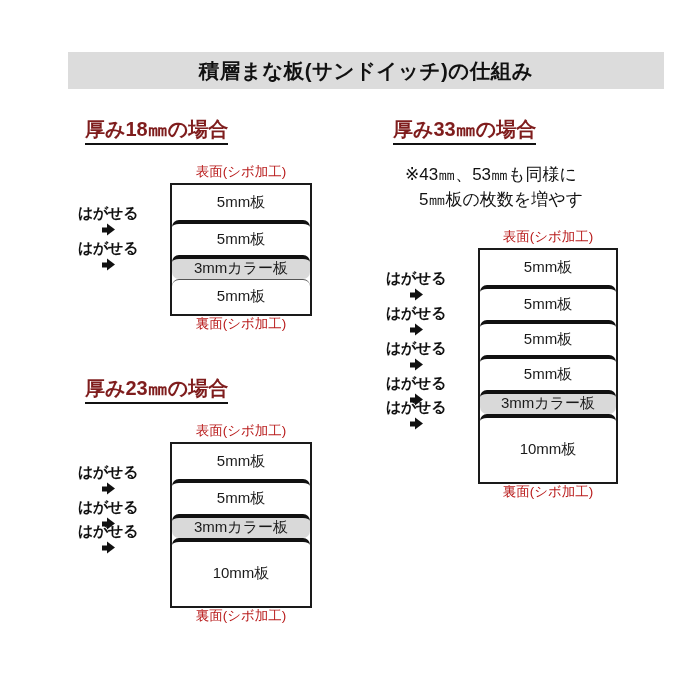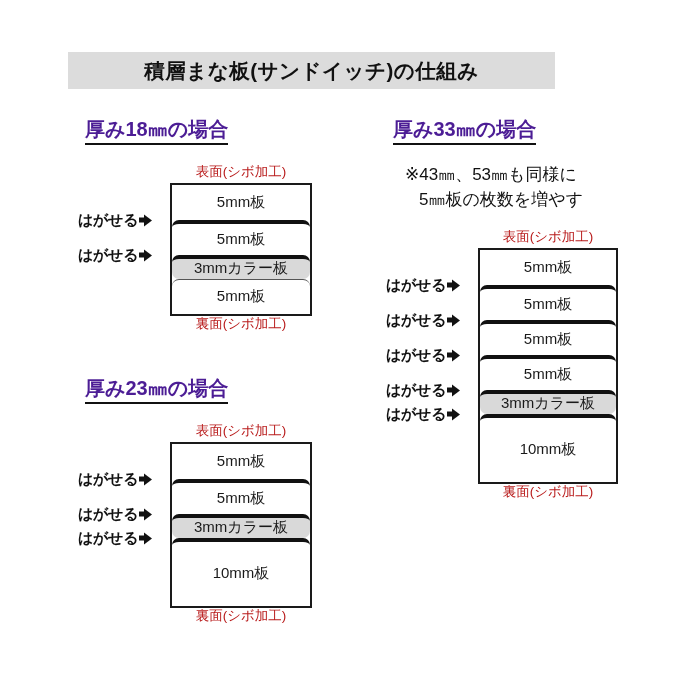--- a/index.html
+++ b/index.html
@@ -15,21 +15,21 @@
     font-family: "Liberation Sans", "DejaVu Sans", sans-serif;
     color: #1a1a1a;
     -webkit-font-smoothing: antialiased;
   }
 
   
   #title-banner {
     position: absolute;
     left: 68px;
     top: 52px;
-    width: 487px;
+    width: 596px;
     height: 37px;
     background: #dcdcdc;
     display: flex;
     align-items: center;
     justify-content: center;
   }
   #title-banner .title-text {
     font-size: 20.5px;
     font-weight: 700;
     letter-spacing: 0.5px;
@@ -37,21 +37,21 @@
     white-space: nowrap;
   }
 
   
   .section {
     position: absolute;
   }
   .section-heading {
     font-size: 20px;
     font-weight: 700;
-    color: #4c1d95;
+    color: #7f1d1d;
     white-space: nowrap;
     display: inline-block;
     border-bottom: 2.5px solid #111111;
     padding-bottom: 2px;
     line-height: 1.15;
   }
   .section-note {
     font-size: 17px;
     font-weight: 500;
     color: #111111;
@@ -109,20 +109,21 @@
   
   .peel {
     position: absolute;
     display: flex;
     align-items: center;
     white-space: nowrap;
     font-size: 15px;
     font-weight: 700;
     color: #111111;
     transform: translateY(-50%);
+    flex-direction: column;
   }
   .peel .peel-text { letter-spacing: -0.3px; }
   .peel .arrow-icon {
     display: inline-block;
     margin-left: 1px;
     width: 14px;
     height: 14px;
     position: relative;
   }
   .peel .arrow-icon::before {

